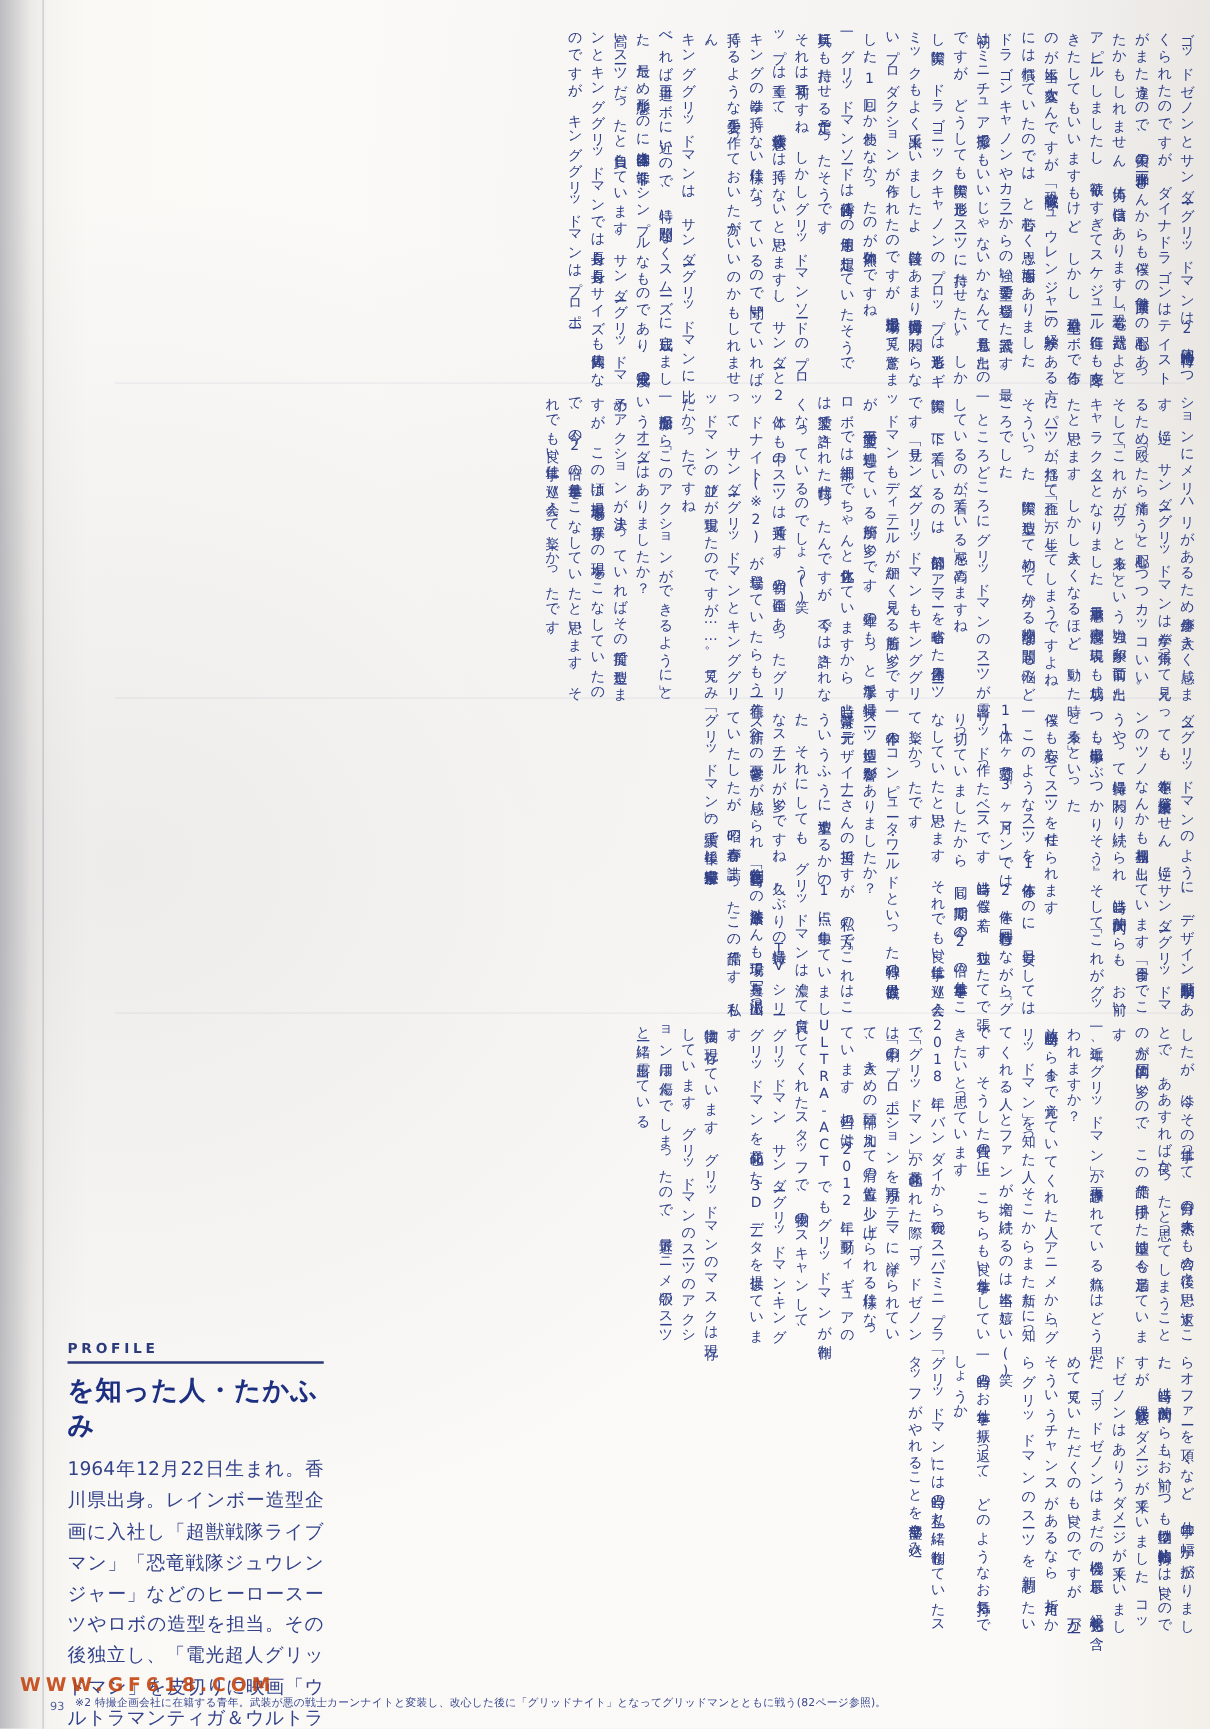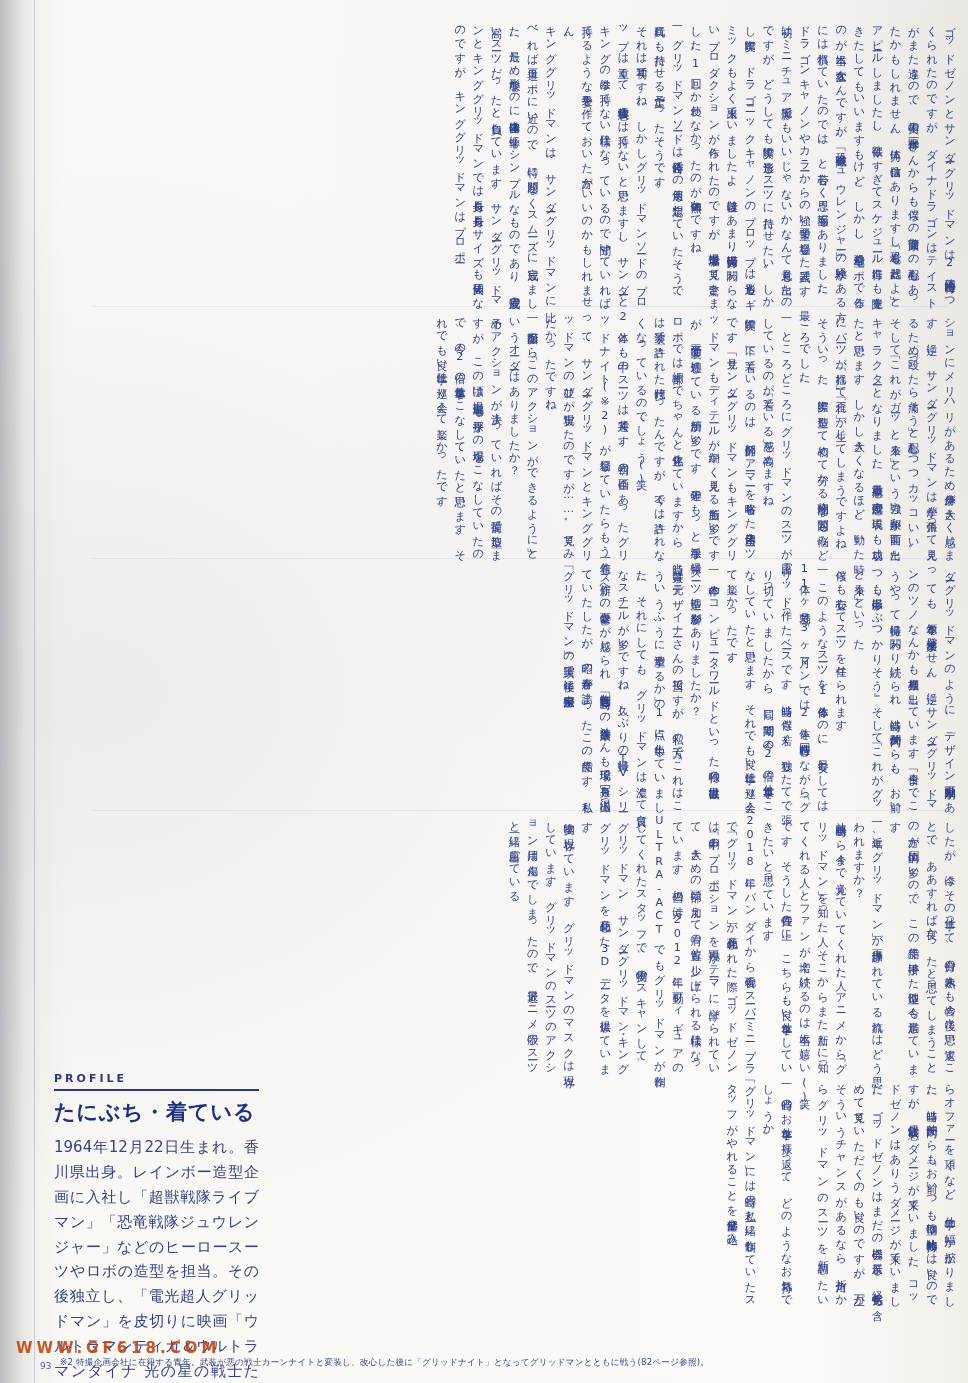--- a/index.html
+++ b/index.html
@@ -219,21 +219,21 @@
 実物は現存しています。グリッドマンのマスクは現存しています。グリッドマンのスーツのアクション用は傷んでしまったので、最近アニメ版のスーツと一緒に露出している</div>
 
   <div class="colblock b1" id="band5">らオファーを頂くなど、仕事の幅が拡がりました。当時は仲間内からも「お前いつも型物は比較的持ちは良いのですが、保管状態にダメージが来ていました。コッドゼノンはありうダメージが来ていました。ゴッドゼノンはまだの機会に展示し、経年劣化も含めて見ていただくのも良いのですが、万が一そういうチャンスがあるなら、折角だからグリッドマンのスーツを新調したい(笑)。
 —当時のお仕事を振り返って、どのようなお気持ちでしょうか。
 「グリッドマン」には当時の私と一緒に制作していたスタッフがやれることを全部盛り込み</div>
 </div>
 
 <div class="profile">
   <div class="profile-label">PROFILE</div>
   <div class="profile-rule"></div>
-  <div class="profile-name">たにぶち・着ている</div>
+  <div class="profile-name">を知った人・たかふみ</div>
   <div class="profile-body">1964年12月22日生まれ。香川県出身。レインボー造型企画に入社し「超獣戦隊ライブマン」「恐竜戦隊ジュウレンジャー」などのヒーロースーツやロボの造型を担当。その後独立し、「電光超人グリッドマン」を皮切りに映画「ウルトラマンティガ＆ウルトラマンダイナ 光の星の戦士たち」をはじめとした円谷プロ特撮作品の造形を手掛ける。現在は円谷プロの制作部門LSS（ライトスカルプチャー・スタジオ）にてプロジェクトマネージャーに就任。</div>
 </div>
 
 <div class="footnote">※2 特撮企画会社に在籍する青年。武装が悪の戦士カーンナイトと変装し、改心した後に「グリッドナイト」となってグリッドマンとともに戦う(82ページ参照)。</div>
 <div class="folio">93</div>
 
 <div class="watermark">
   <div class="wm-sub">WWW.GF618.COM</div>
 </div>
 

